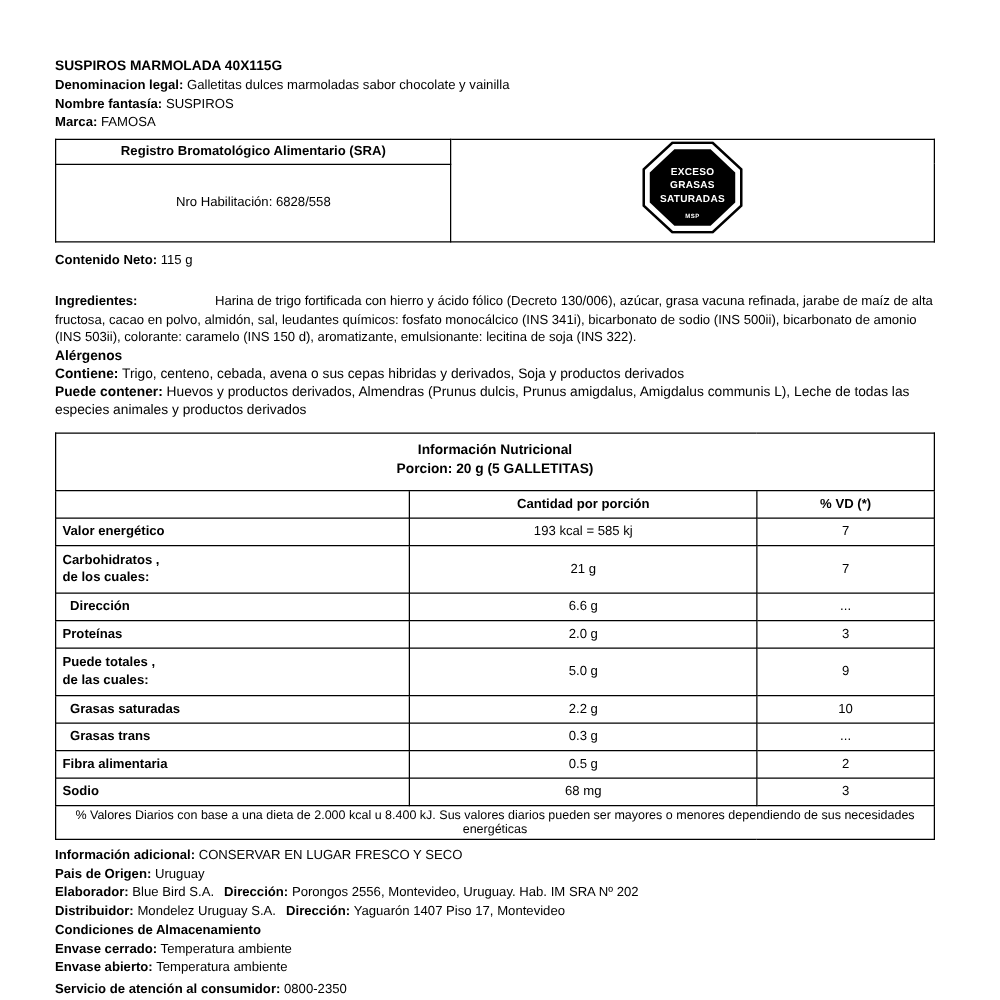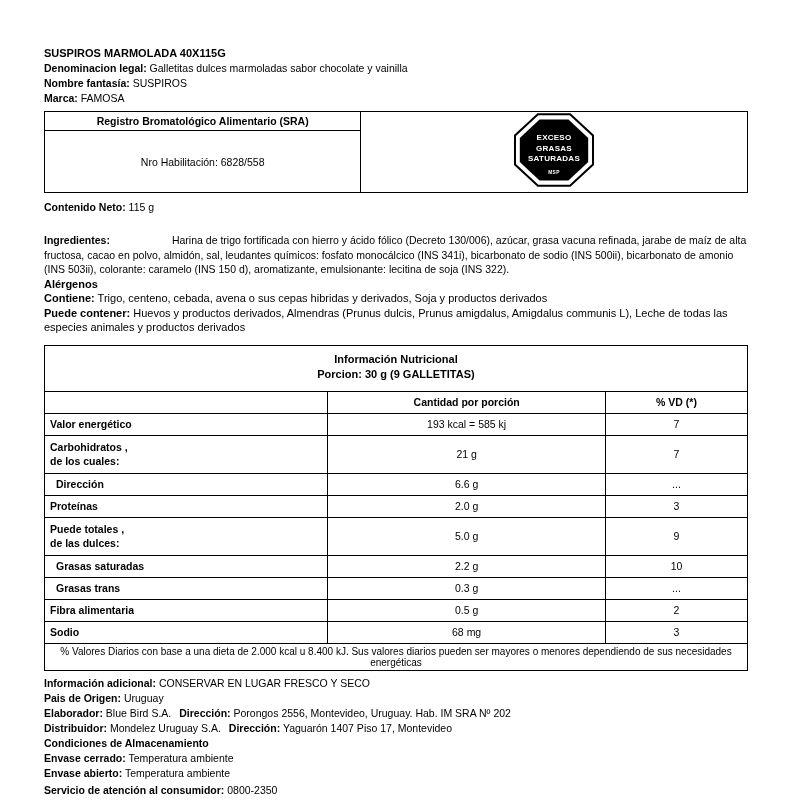--- a/index.html
+++ b/index.html
@@ -105,21 +105,21 @@
   <table class="nutri">
     <colgroup>
         <col style="width:40.3%">
         <col style="width:39.5%">
         <col style="width:20.2%">
       </colgroup>
     <tbody>
         <tr>
       <td class="titleblock" colspan="3">
         <div>Información Nutricional</div>
-        <div>Porcion: 30 g (9 GALLETITAS)</div>
+        <div>Porcion: 20 g (5 GALLETITAS)</div>
       </td>
     </tr>
     <tr class="colhdr">
       <td></td>
       <td>Cantidad por porción</td>
       <td>% VD (*)</td>
     </tr>
     <tr class="r1">
       <td class="lbl">Valor energético</td>
       <td class="qty">193 kcal = 585 kj</td>
@@ -139,21 +139,21 @@
       <td class="vd">...</td>
     </tr>
     <tr class="r1">
       <td class="lbl">Proteínas</td>
       <td class="qty">2.0 g</td>
       <td class="vd">3</td>
     </tr>
     <tr class="r2">
       <td class="lbl">
         <div>Puede totales ,</div>
-        <div>de las dulces:</div>
+        <div>de las cuales:</div>
       </td>
       <td class="qty">5.0 g</td>
       <td class="vd">9</td>
     </tr>
     <tr class="r1">
       <td class="lbl indent">Grasas saturadas</td>
       <td class="qty">2.2 g</td>
       <td class="vd">10</td>
     </tr>
     <tr class="r1">

